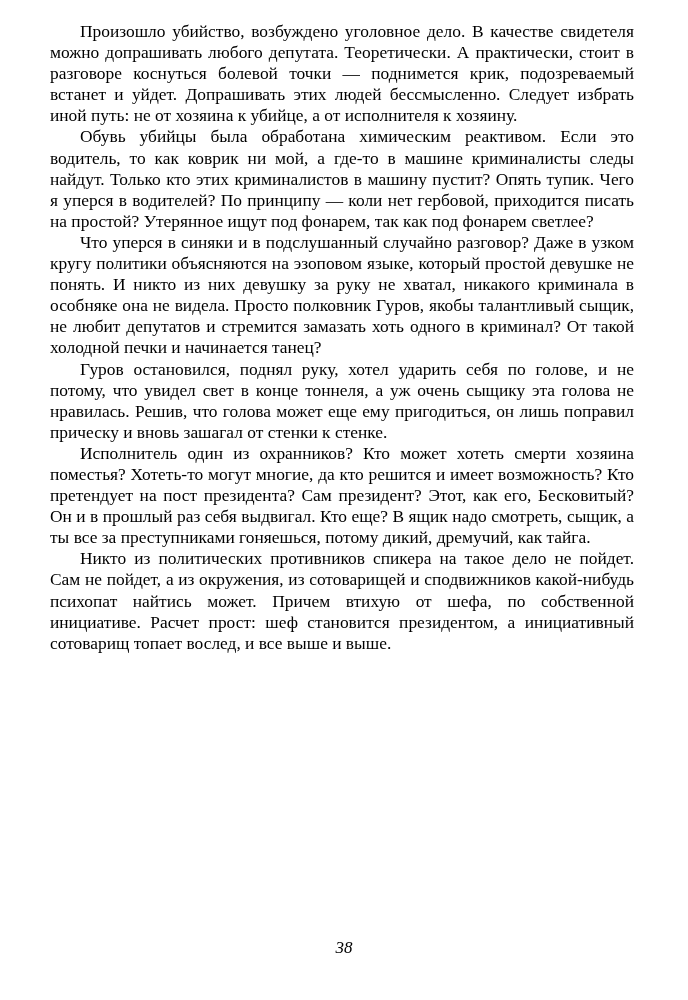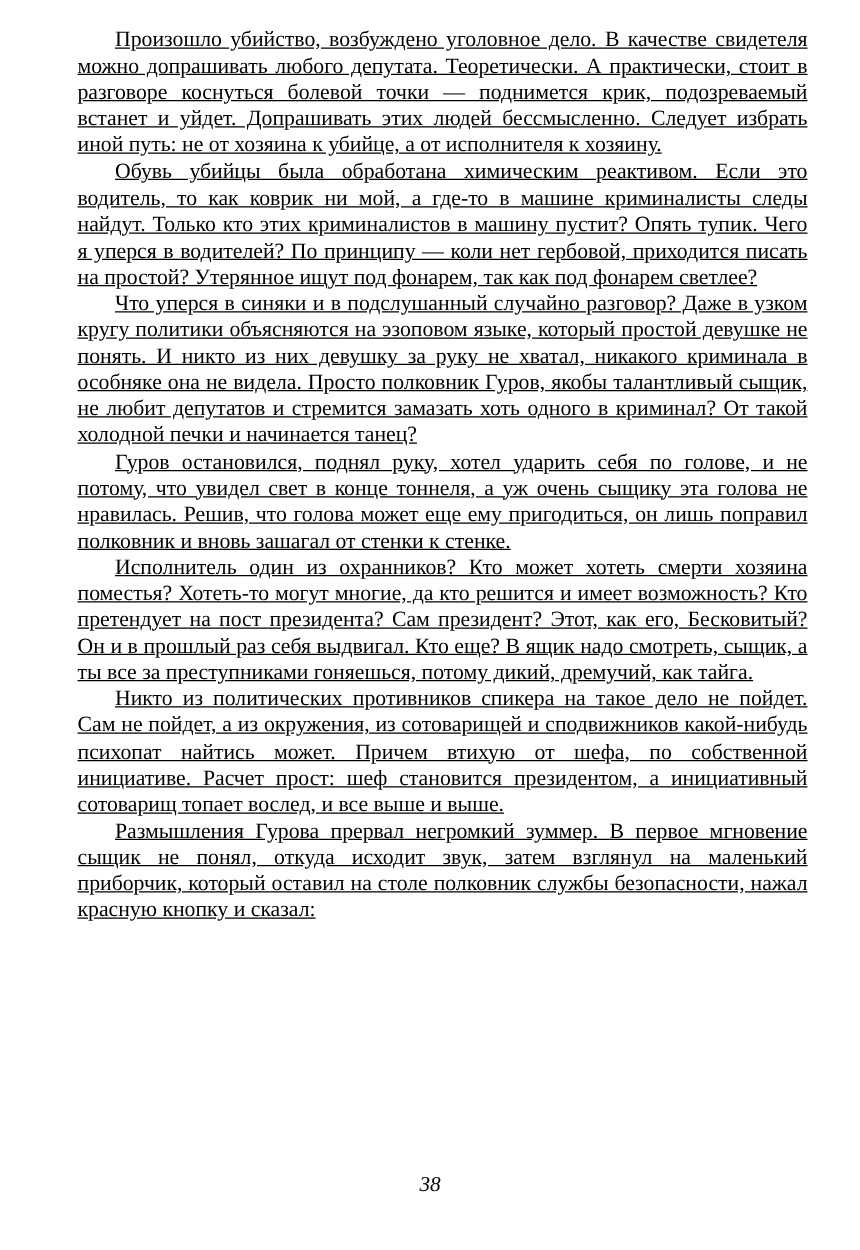--- a/index.html
+++ b/index.html
@@ -12,24 +12,23 @@
     position: relative;
     width: 688px;
     height: 1000px;
     background: #ffffff;
     overflow: hidden;
     box-sizing: border-box;
   }
 
   .text-block {
     position: absolute;
-    left: 62px;
+    left: 50px;
     top: 21px;
     width: 584px;
-    text-decoration: underline;
   }
 
   .para {
     margin: 0;
     font-family: "Liberation Serif", "DejaVu Serif", serif;
     font-size: 17.4px;
     line-height: 21.1px;
     text-align: justify;
     text-justify: inter-word;
     color: #000000;
@@ -55,21 +54,20 @@
 </style>
 </head>
 <body>
 
 <div class="page">
 
   <div class="text-block">
     <p class="para">Произошло убийство, возбуждено уголовное дело. В качестве свидетеля можно допрашивать любого депутата. Теоретически. А практически, стоит в разговоре коснуться болевой точки — поднимется крик, подозреваемый встанет и уйдет. Допрашивать этих людей бессмысленно. Следует избрать иной путь: не от хозяина к убийце, а от исполнителя к хозяину.</p>
     <p class="para">Обувь убийцы была обработана химическим реактивом. Если это водитель, то как коврик ни мой, а где-то в машине криминалисты следы найдут. Только кто этих криминалистов в машину пустит? Опять тупик. Чего я уперся в водителей? По принципу — коли нет гербовой, приходится писать на простой? Утерянное ищут под фонарем, так как под фонарем светлее?</p>
     <p class="para">Что уперся в синяки и в подслушанный случайно разговор? Даже в узком кругу политики объясняются на эзоповом языке, который простой девушке не понять. И никто из них девушку за руку не хватал, никакого криминала в особняке она не видела. Просто полковник Гуров, якобы талантливый сыщик, не любит депутатов и стремится замазать хоть одного в криминал? От такой холодной печки и начинается танец?</p>
-    <p class="para">Гуров остановился, поднял руку, хотел ударить себя по голове, и не потому, что увидел свет в конце тоннеля, а уж очень сыщику эта голова не нравилась. Решив, что голова может еще ему пригодиться, он лишь поправил полковник и вновь зашагал от стенки к стенке.</p>
+    <p class="para">Гуров остановился, поднял руку, хотел ударить себя по голове, и не потому, что увидел свет в конце тоннеля, а уж очень сыщику эта голова не нравилась. Решив, что голова может еще ему пригодиться, он лишь поправил прическу и вновь зашагал от стенки к стенке.</p>
     <p class="para">Исполнитель один из охранников? Кто может хотеть смерти хозяина поместья? Хотеть-то могут многие, да кто решится и имеет возможность? Кто претендует на пост президента? Сам президент? Этот, как его, Бесковитый? Он и в прошлый раз себя выдвигал. Кто еще? В ящик надо смотреть, сыщик, а ты все за преступниками гоняешься, потому дикий, дремучий, как тайга.</p>
     <p class="para">Никто из политических противников спикера на такое дело не пойдет. Сам не пойдет, а из окружения, из сотоварищей и сподвижников какой-нибудь психопат найтись может. Причем втихую от шефа, по собственной инициативе. Расчет прост: шеф становится президентом, а инициативный сотоварищ топает вослед, и все выше и выше.</p>
-    <p class="para">Размышления Гурова прервал негромкий зуммер. В первое мгновение сыщик не понял, откуда исходит звук, затем взглянул на маленький приборчик, который оставил на столе полковник службы безопасности, нажал красную кнопку и сказал:</p>
   </div>
 
   <div class="page-number">38</div>
 
 </div>
 
 </body></html>

